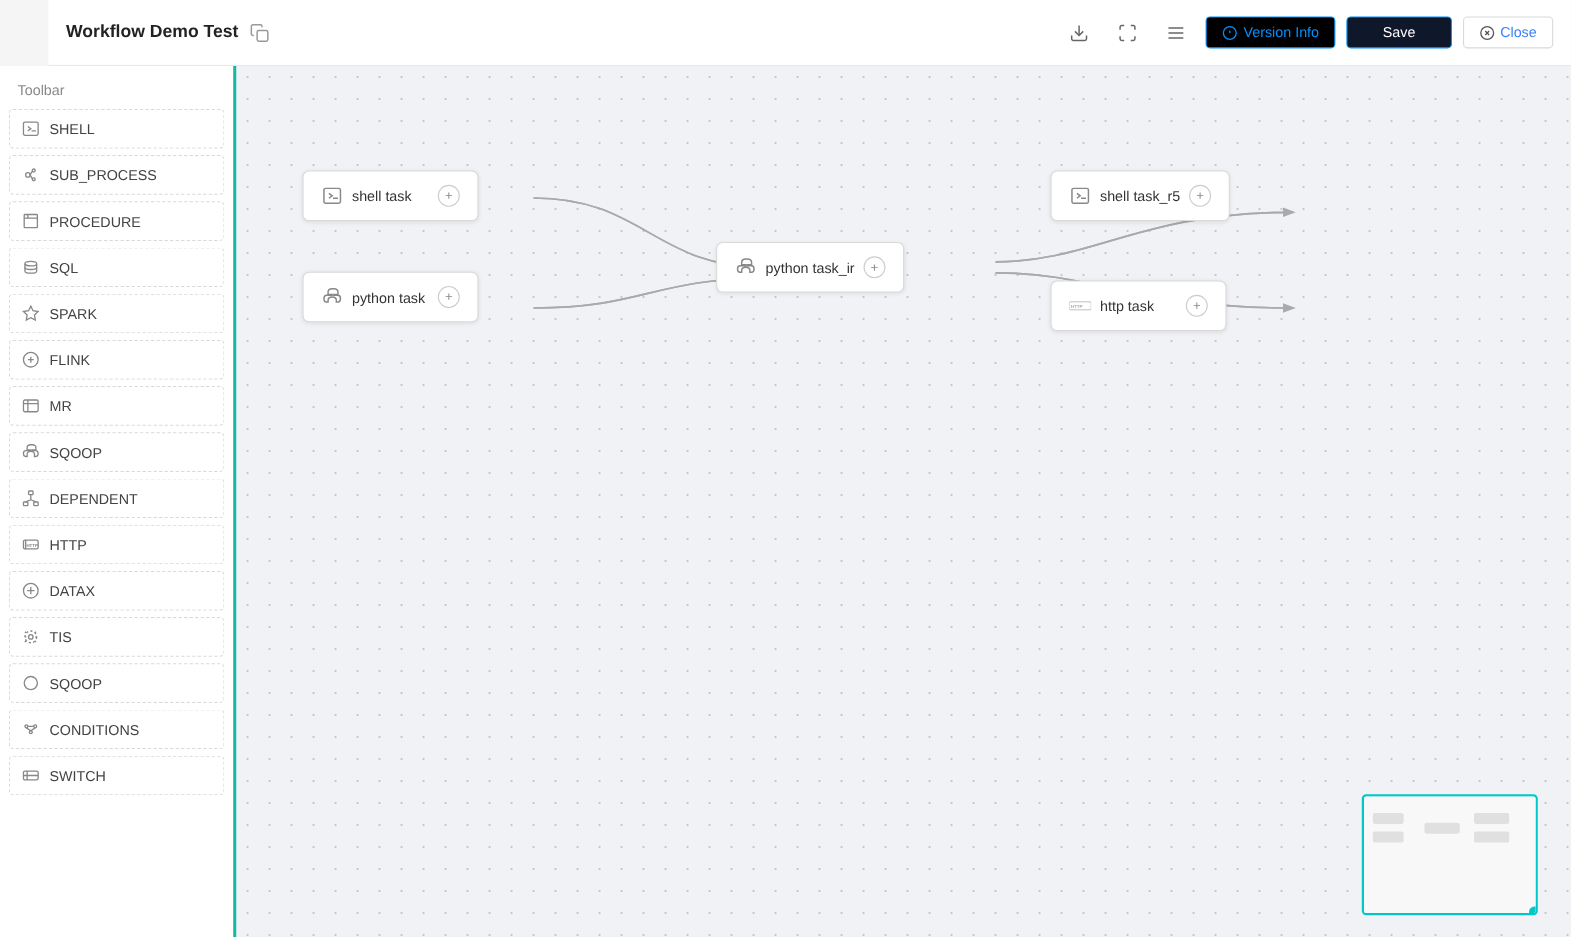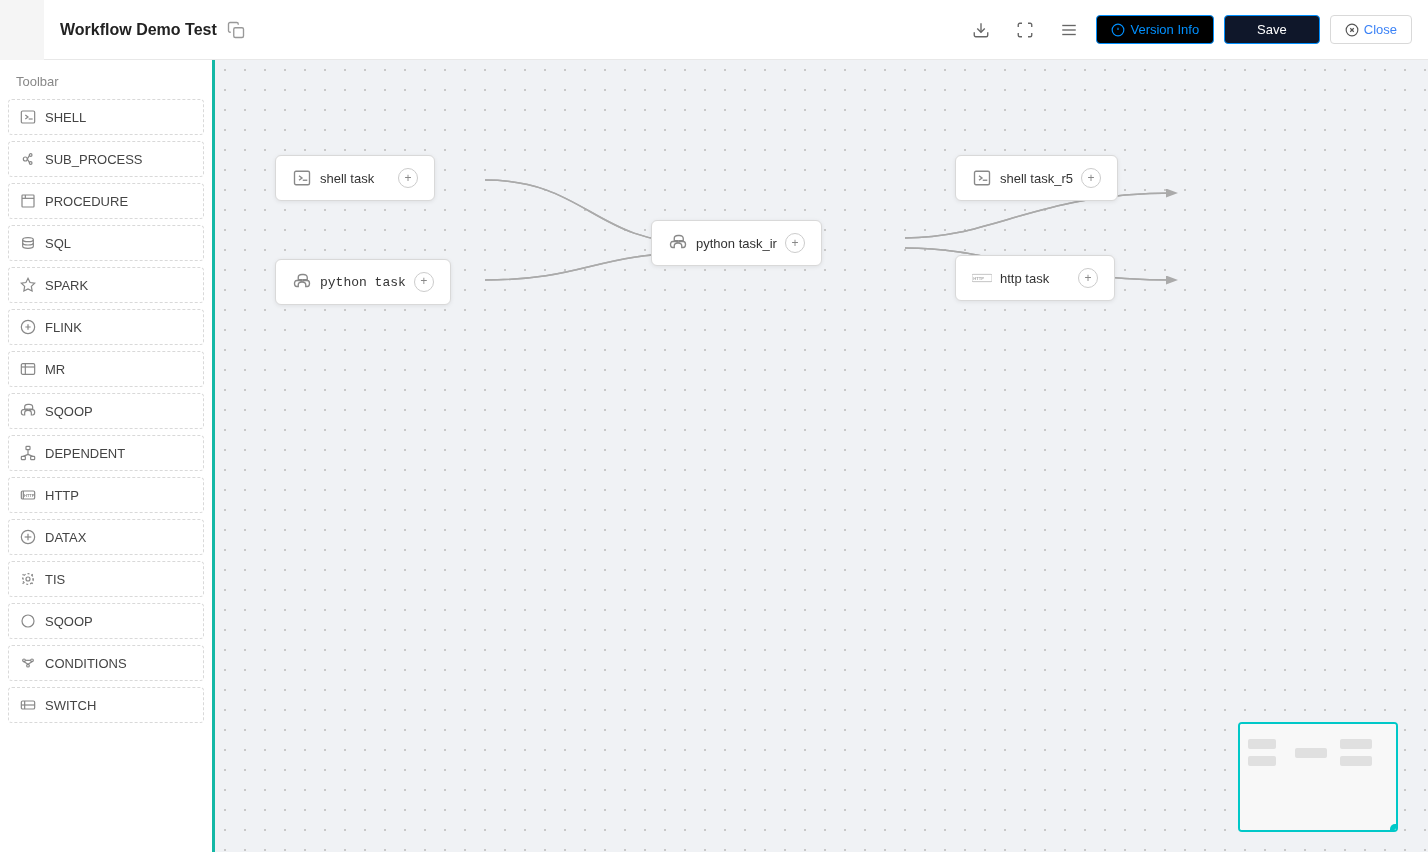--- a/index.html
+++ b/index.html
@@ -345,21 +345,21 @@
         <svg width="18" height="18" viewBox="0 0 24 24" fill="none" stroke="#888" stroke-width="1.8">
             <rect x="2" y="3" width="20" height="18" rx="2"></rect>
             <polyline points="8 9 12 12 8 15"></polyline>
             <line x1="13" y1="15" x2="19" y2="15"></line>
           </svg>
       </span>
       <span class="node-label">shell task</span>
       <span class="node-add-btn">+</span>
     </div>
 
-    <div class="workflow-node" style="left:60px; top:199px;font-family:Liberation Mono, monospace;">
+    <div class="workflow-node" style="left:60px; top:187px;">
       <span class="node-icon">
         <svg width="18" height="18" viewBox="0 0 24 24" fill="none" stroke="#888" stroke-width="1.8">
             <path d="M12 2C9 2 7 3.5 7 6v3h5v1H5C3 10 2 11.5 2 14s1 4 3 4h2v-2c0-2.5 2-4 5-4s5 1.5 5 4v2h2c2 0 3-1.5 3-4s-1-4-3-4H14V9h5V6C19 3.5 17 2 14 2h-2z"></path>
           </svg>
       </span>
       <span class="node-label">python task</span>
       <span class="node-add-btn">+</span>
     </div>
 
     <div class="workflow-node" style="left:388px; top:160px;margin-left:48px;">

